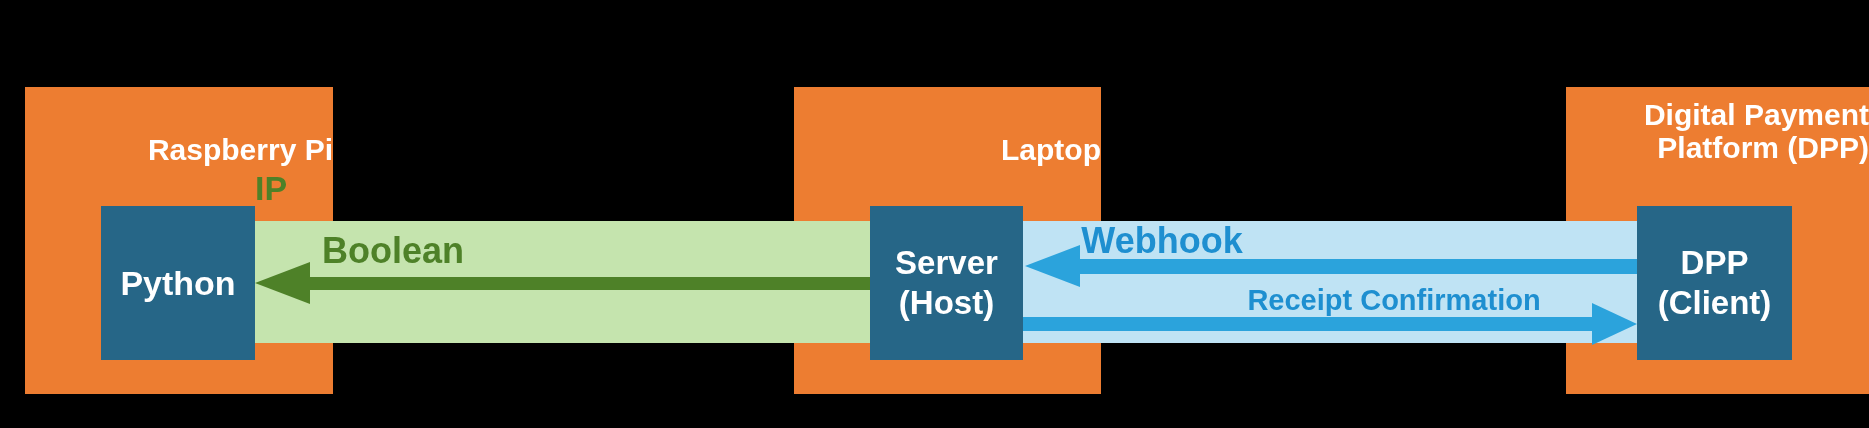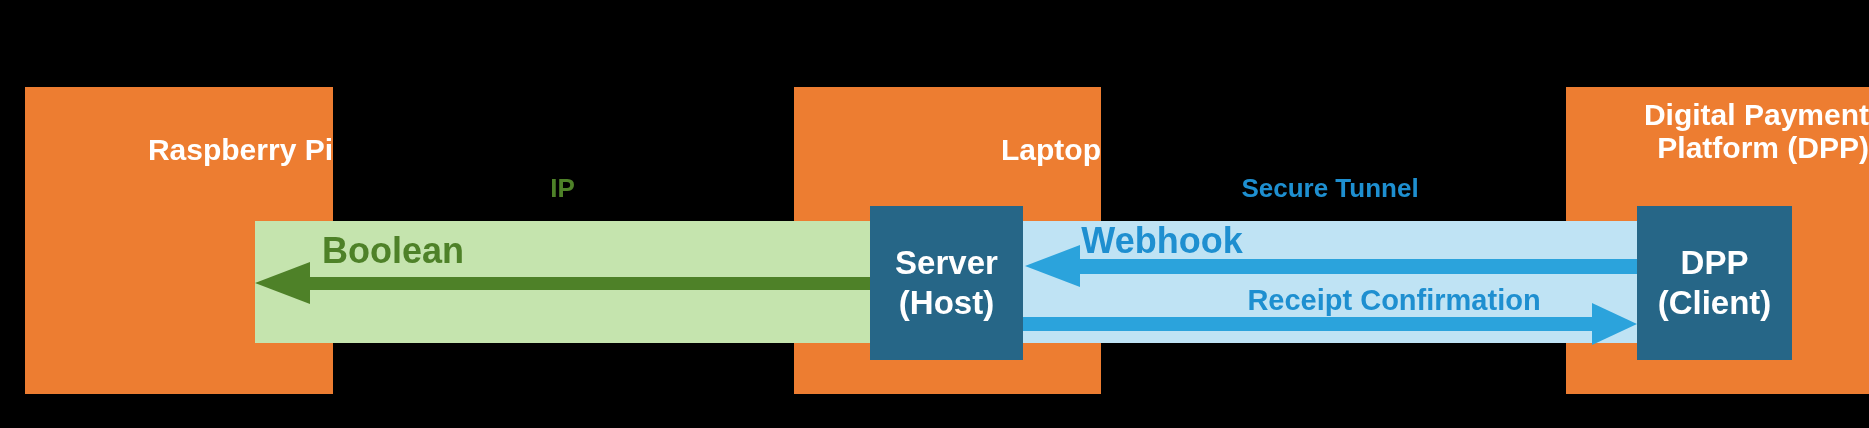--- a/index.html
+++ b/index.html
@@ -47,22 +47,22 @@
     display:flex; flex-direction:column; justify-content:center; align-items:center;
     color:var(--white); font-weight:bold; font-size:33px; line-height:40px;
     text-align:center;
   }
   #inner-python { left:101px;  width:154px; font-size:34px; }
   #inner-server { left:870px;  width:153px; }
   #inner-dpp    { left:1637px; width:155px; }
 
   
   .band-label {
-    position:absolute; top:171px; text-align:center;
-    font-weight:bold; font-size:26px; line-height:34px;
+    position:absolute; top:171px; 
+    font-weight:bold; font-size:34px; line-height:34px;
   }
   #label-ip { left:255px; width:615px; color:var(--dark_green); }
   #label-tunnel { left:1023px; width:614px; color:var(--blue_text); }
 
   
   .msg-label {
     position:absolute; transform:translateX(-50%);
     font-weight:bold; white-space:nowrap; line-height:36px;
   }
   #msg-boolean { left:393px; top:233px; font-size:36px; color:var(--dark_green); }
@@ -106,22 +106,24 @@
     <div class="outer-title">
       <div>Digital Payment</div>
       <div>Platform (DPP)</div>
     </div>
   </div>
 
   <div class="band" id="band-green"></div>
   <div class="band" id="band-blue"></div>
 
   <div class="band-label" id="label-ip">IP</div>
-  <div class="band-label" id="label-tunnel">Secure Tunnel</div>
 
+  <div class="inner-box" id="inner-python">
+    <div>Python</div>
+  </div>
   <div class="inner-box" id="inner-server">
     <div>Server</div>
     <div>(Host)</div>
   </div>
   <div class="inner-box" id="inner-dpp">
     <div>DPP</div>
     <div>(Client)</div>
   </div>
 
   <div class="shaft" id="shaft-boolean"></div>

